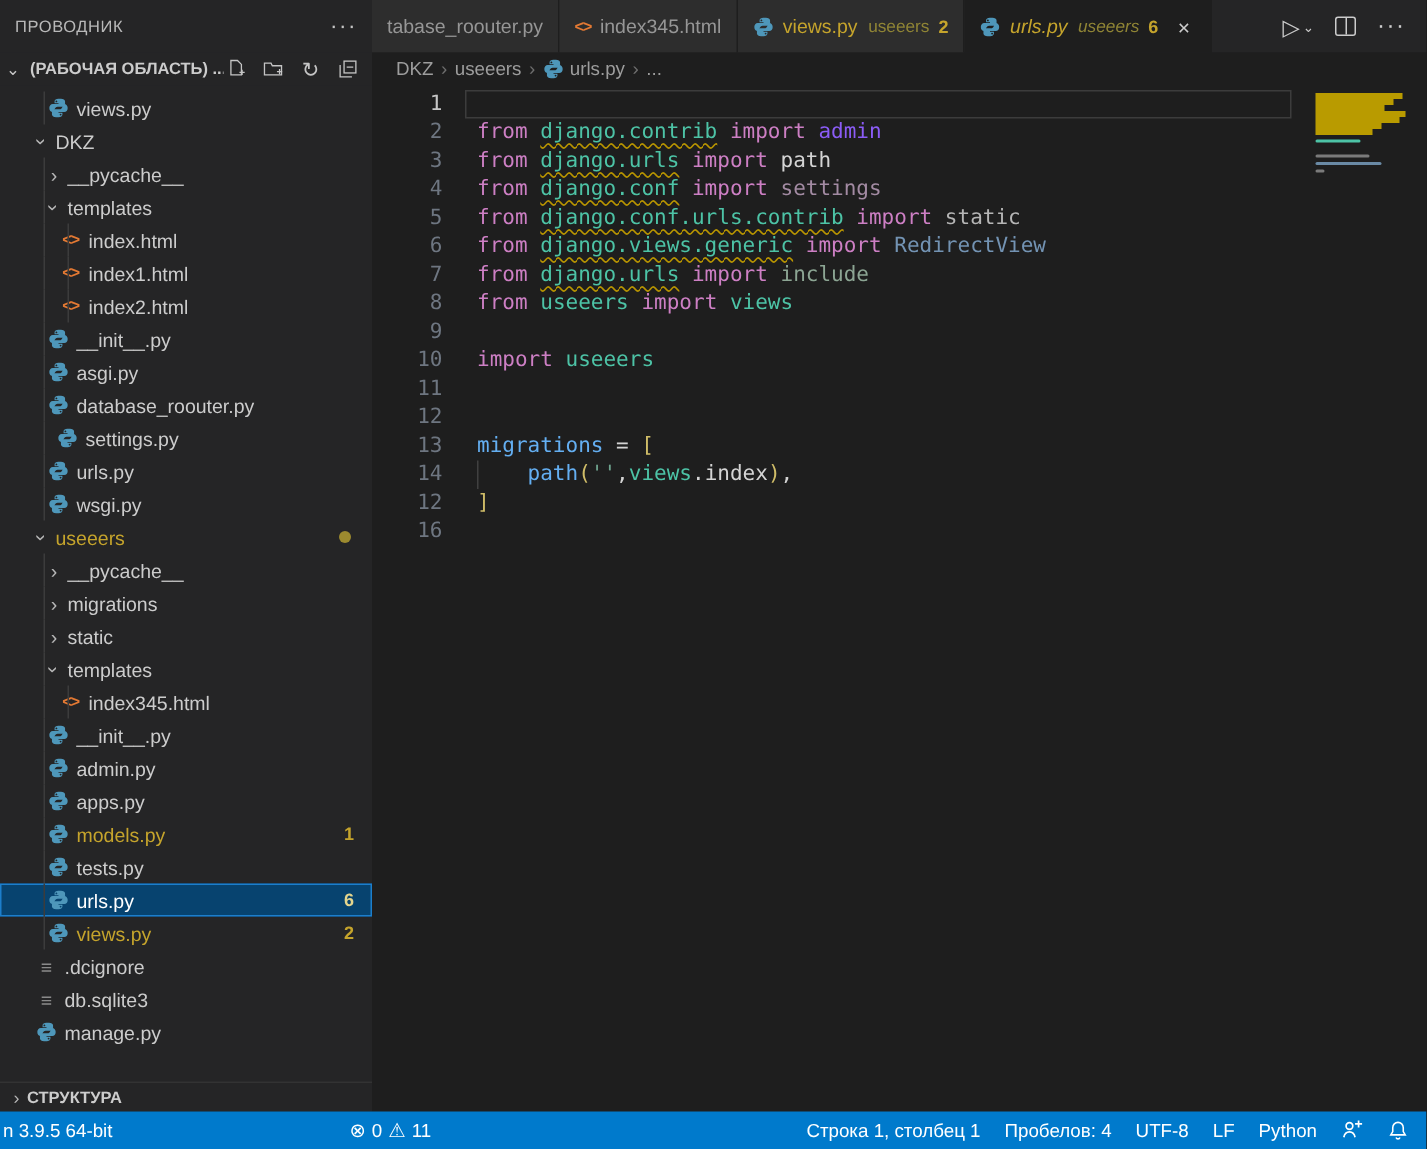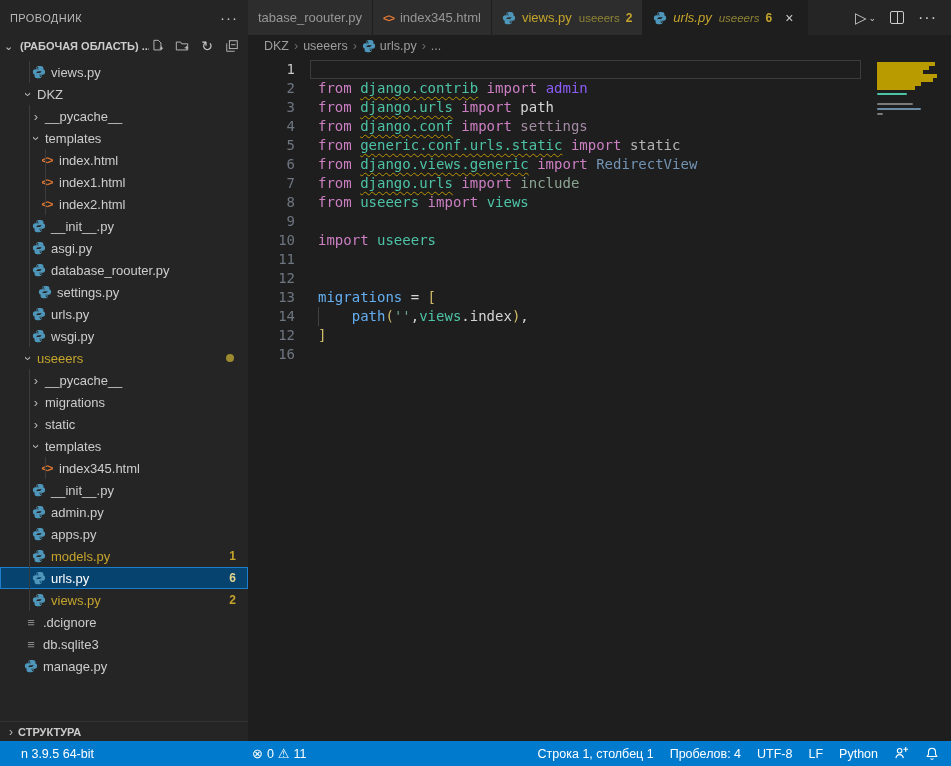--- a/index.html
+++ b/index.html
@@ -324,20 +324,30 @@
           <span class="guide1"></span>
           <span class="ficon">
             <svg width="14" height="14" viewBox="0 0 16 16">
               <path fill="#4e97ba" d="M7.9 1C6.2 1 5 1.8 5 3v1.3h3v.6H3.6C2.1 4.9 1 6.2 1 8s1.1 3.1 2.6 3.1H5V9.4C5 8.1 6.1 7 7.4 7h3.2C11.8 7 13 6.2 13 5V3c0-1.2-1.4-2-3.1-2H7.9zM6.4 2.3a.7.7 0 1 1 0 1.4.7.7 0 0 1 0-1.4z"></path>
               <path fill="#4e97ba" d="M8.1 15c1.7 0 2.9-.8 2.9-2v-1.3H8v-.6h4.4c1.5 0 2.6-1.3 2.6-3.1s-1.1-3.1-2.6-3.1H11v1.7C11 7.9 9.9 9 8.6 9H5.4C4.2 9 3 9.8 3 11v2c0 1.2 1.4 2 3.1 2h2zm1.5-1.3a.7.7 0 1 1 0-1.4.7.7 0 0 1 0 1.4z"></path>
             </svg>
           </span>
           <span class="lbl">models.py</span>
           <span class="badge">1</span>
         </div>
+        <div class="trow" style="padding-left: 30px;">
+          <span class="guide1"></span>
+          <span class="ficon">
+            <svg width="14" height="14" viewBox="0 0 16 16">
+              <path fill="#4e97ba" d="M7.9 1C6.2 1 5 1.8 5 3v1.3h3v.6H3.6C2.1 4.9 1 6.2 1 8s1.1 3.1 2.6 3.1H5V9.4C5 8.1 6.1 7 7.4 7h3.2C11.8 7 13 6.2 13 5V3c0-1.2-1.4-2-3.1-2H7.9zM6.4 2.3a.7.7 0 1 1 0 1.4.7.7 0 0 1 0-1.4z"></path>
+              <path fill="#4e97ba" d="M8.1 15c1.7 0 2.9-.8 2.9-2v-1.3H8v-.6h4.4c1.5 0 2.6-1.3 2.6-3.1s-1.1-3.1-2.6-3.1H11v1.7C11 7.9 9.9 9 8.6 9H5.4C4.2 9 3 9.8 3 11v2c0 1.2 1.4 2 3.1 2h2zm1.5-1.3a.7.7 0 1 1 0-1.4.7.7 0 0 1 0 1.4z"></path>
+            </svg>
+          </span>
+          <span class="lbl">tests.py</span>
+        </div>
         <div class="trow selected" style="padding-left: 30px;">
           <span class="guide1"></span>
           <span class="ficon">
             <svg width="14" height="14" viewBox="0 0 16 16">
               <path fill="#4e97ba" d="M7.9 1C6.2 1 5 1.8 5 3v1.3h3v.6H3.6C2.1 4.9 1 6.2 1 8s1.1 3.1 2.6 3.1H5V9.4C5 8.1 6.1 7 7.4 7h3.2C11.8 7 13 6.2 13 5V3c0-1.2-1.4-2-3.1-2H7.9zM6.4 2.3a.7.7 0 1 1 0 1.4.7.7 0 0 1 0-1.4z"></path>
               <path fill="#4e97ba" d="M8.1 15c1.7 0 2.9-.8 2.9-2v-1.3H8v-.6h4.4c1.5 0 2.6-1.3 2.6-3.1s-1.1-3.1-2.6-3.1H11v1.7C11 7.9 9.9 9 8.6 9H5.4C4.2 9 3 9.8 3 11v2c0 1.2 1.4 2 3.1 2h2zm1.5-1.3a.7.7 0 1 1 0-1.4.7.7 0 0 1 0 1.4z"></path>
             </svg>
           </span>
           <span class="lbl">urls.py</span>
           <span class="badge">6</span>
@@ -462,21 +472,21 @@
         <div class="codeline">
           <span class="lnum">3</span>
           <span class="ltext"><span class="tok-kw">from </span><span class="tok-modw">django.urls</span><span class="tok-pl"> </span><span class="tok-kw">import </span><span class="tok-pl">path</span></span>
         </div>
         <div class="codeline">
           <span class="lnum">4</span>
           <span class="ltext"><span class="tok-kw">from </span><span class="tok-modw">django.conf</span><span class="tok-pl"> </span><span class="tok-kw">import </span><span class="tok-dimp">settings</span></span>
         </div>
         <div class="codeline">
           <span class="lnum">5</span>
-          <span class="ltext"><span class="tok-kw">from </span><span class="tok-modw">generic.conf.urls.static</span><span class="tok-pl"> </span><span class="tok-kw">import </span><span class="tok-dimw">static</span></span>
+          <span class="ltext"><span class="tok-kw">from </span><span class="tok-modw">django.conf.urls.contrib</span><span class="tok-pl"> </span><span class="tok-kw">import </span><span class="tok-dimw">static</span></span>
         </div>
         <div class="codeline">
           <span class="lnum">6</span>
           <span class="ltext"><span class="tok-kw">from </span><span class="tok-modw">django.views.generic</span><span class="tok-pl"> </span><span class="tok-kw">import </span><span class="tok-dimb">RedirectView</span></span>
         </div>
         <div class="codeline">
           <span class="lnum">7</span>
           <span class="ltext"><span class="tok-kw">from </span><span class="tok-modw">django.urls</span><span class="tok-pl"> </span><span class="tok-kw">import </span><span class="tok-dimg">include</span></span>
         </div>
         <div class="codeline">
@@ -529,21 +539,21 @@
           <div class="mm-mark" style="width: 0px; background: transparent;"></div>
           <div class="mm-mark" style="width: 36px; background: rgb(122, 122, 122);"></div>
           <div class="mm-mark" style="width: 44px; background: rgb(106, 138, 165);"></div>
           <div class="mm-mark" style="width: 6px; background: rgb(122, 122, 122);"></div>
         </div>
       </div>
   </div>
 
   <div class="statusbar">
     <div class="sb-left">
-      <span class="sitem" style="padding-left:2px;margin-left:19px;">n 3.9.5 64-bit</span>
+      <span class="sitem" style="padding-left:2px;">n 3.9.5 64-bit</span>
       <span class="sitem probl" style="margin-left:142px;">
         <span class="glyph">⊗</span>
         <span>0</span>
         <span class="glyph">⚠</span>
         <span>11</span>
       </span>
     </div>
     <div class="sb-right">
       <span class="sitem">Строка 1, столбец 1</span>
       <span class="sitem">Пробелов: 4</span>

